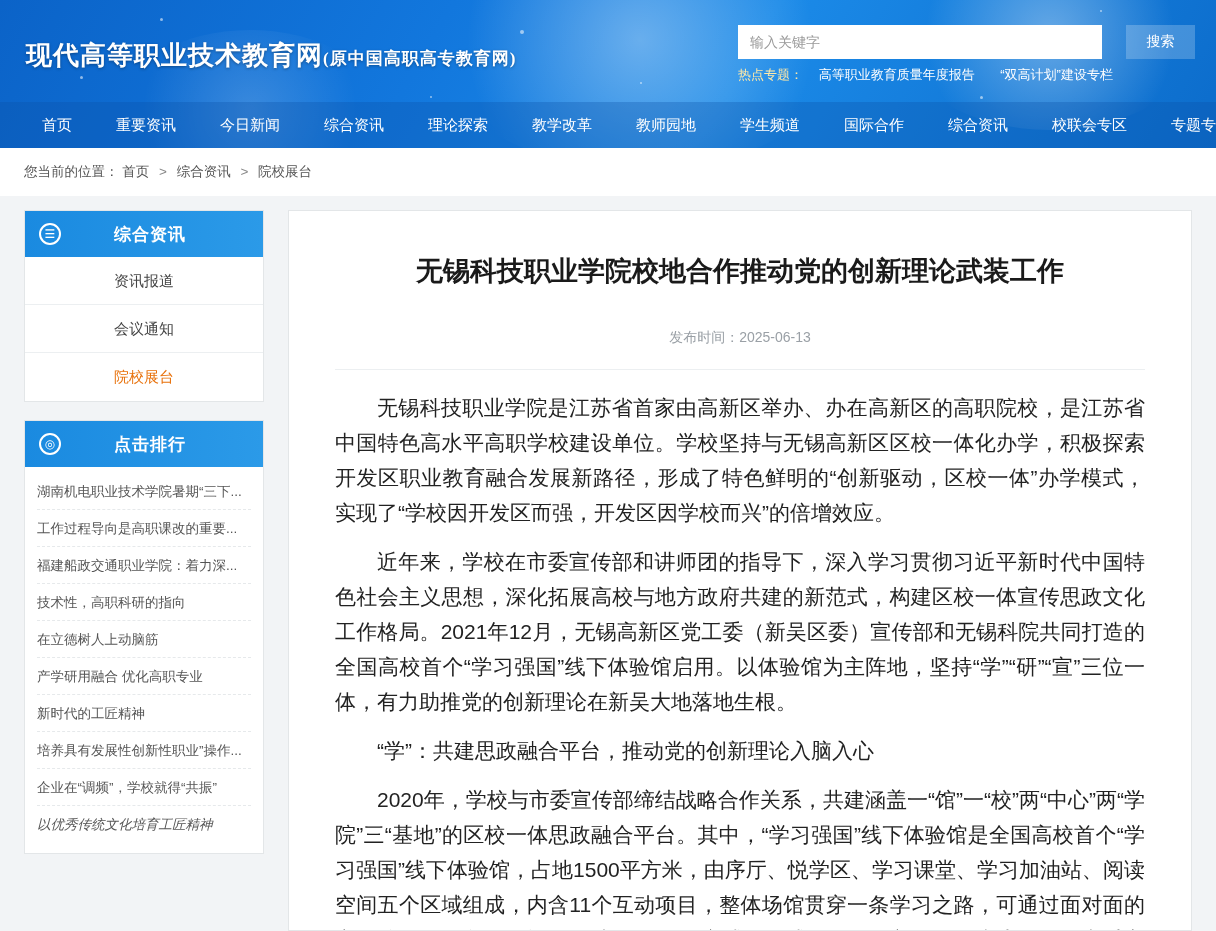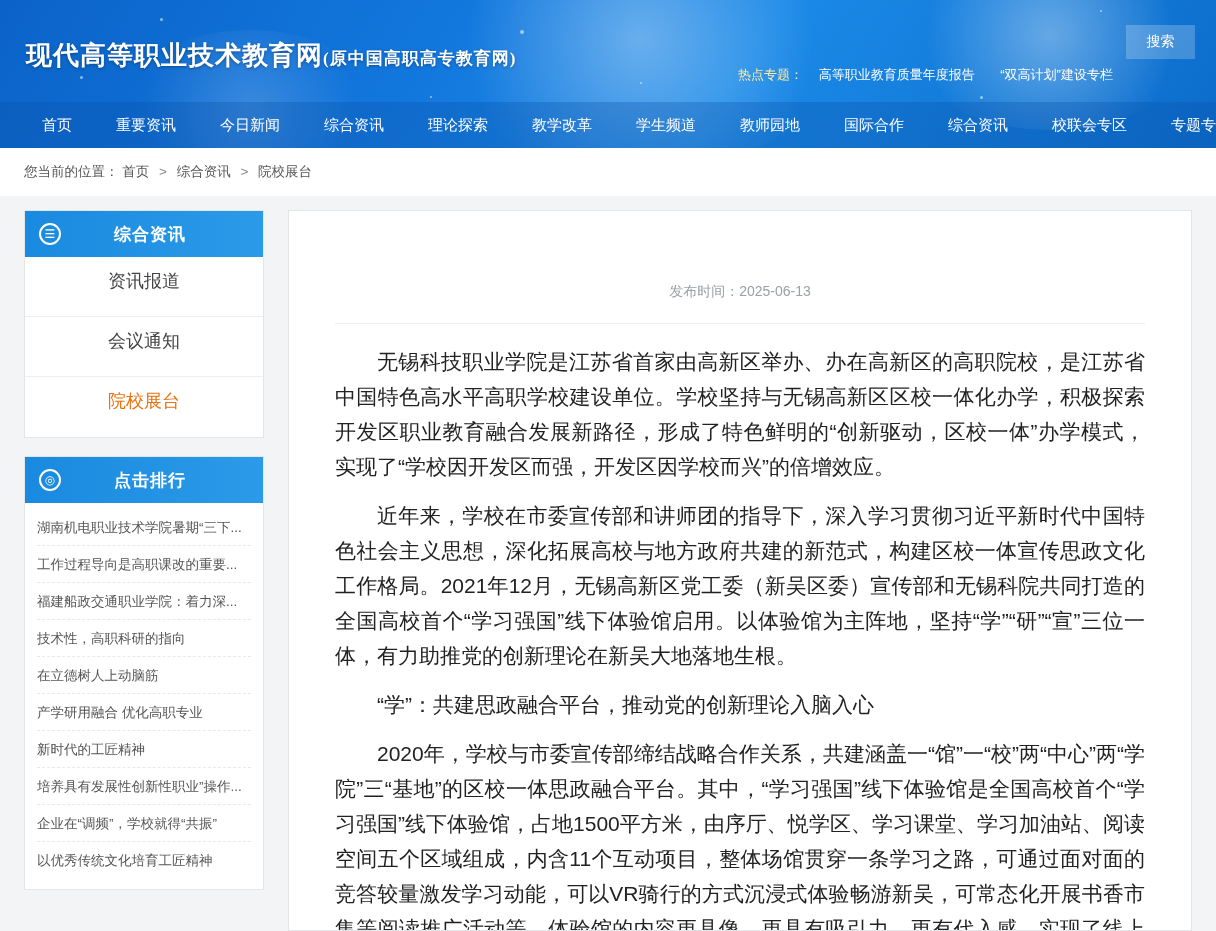--- a/index.html
+++ b/index.html
@@ -127,39 +127,39 @@
     font-size: 12px; line-height: 1; margin-right: 0;
   }
   .panel-head .ttl {
     flex: 1; text-align: center;
     font-size: 17px; font-weight: bold;
     padding-right: 24px;
     letter-spacing: 1px;
   }
   .sub-list { list-style: none; margin: 0; padding: 0; }
   .sub-list li {
-    height: 60px; line-height: 48px;
+    height: 48px; line-height: 48px;
     text-align: center;
-    font-size: 18px; color: #444;
+    font-size: 15px; color: #444;
     border-bottom: 1px solid #eceff1;
     cursor: pointer;
     font-family: Liberation Serif, serif;
   }
   .sub-list li:last-child { border-bottom: none; }
   .sub-list li.active { color: #e8720c; }
 
   .rank-list { list-style: none; margin: 0; padding: 6px 12px 10px 12px; }
   .rank-list li {
     height: 37px; line-height: 37px;
     font-size: 13.5px; color: #555;
     border-bottom: 1px dashed #e6e9eb;
     white-space: nowrap; overflow: hidden; text-overflow: ellipsis;
     cursor: pointer;
   }
-  .rank-list li:last-child { border-bottom: none; }
+  .rank-list li:last-child { border-bottom: none; font-style: italic; }
 
   
   .article {
     flex: 1;
     background: #ffffff;
     border: 1px solid #e3e6e8;
     padding: 34px 46px 0 46px;
     overflow: hidden;
   }
   .article h1 {
@@ -203,37 +203,38 @@
     <div class="dot" style="left:640px;top:82px;width:2px;height:2px;"></div>
     <div class="dot" style="left:80px;top:76px;width:3px;height:3px;"></div>
     <div class="dot" style="left:980px;top:96px;width:3px;height:3px;"></div>
     <div class="dot" style="left:1100px;top:10px;width:2px;height:2px;"></div>
     <div class="dot" style="left:430px;top:96px;width:2px;height:2px;"></div>
 
     <div class="site-title">
       <span>现代高等职业技术教育网</span><span class="sub">(原中国高职高专教育网)</span>
     </div>
 
+    <input class="search-box" type="text" value="" placeholder="输入关键字" style="">
     <button class="search-btn">搜索</button>
 
     <div class="hot-row">
       <span class="hot-label">热点专题：</span>
       <a class="hot-link" href="#">高等职业教育质量年度报告</a>
       <a class="hot-link" href="#">“双高计划”建设专栏</a>
     </div>
 
     <div class="nav">
       <a class="nav-item" href="#">首页</a>
       <a class="nav-item" href="#">重要资讯</a>
       <a class="nav-item" href="#">今日新闻</a>
       <a class="nav-item" href="#">综合资讯</a>
       <a class="nav-item" href="#">理论探索</a>
       <a class="nav-item" href="#">教学改革</a>
+      <a class="nav-item" href="#">教师园地</a>
       <a class="nav-item" href="#">学生频道</a>
-      <a class="nav-item" href="#">教师园地</a>
       <a class="nav-item" href="#">国际合作</a>
       <a class="nav-item" href="#">综合资讯</a>
       <a class="nav-item" href="#">校联会专区</a>
       <a class="nav-item" href="#">专题专栏</a>
     </div>
   </div>
 
   <div class="breadcrumb">
     <span>您当前的位置：</span>
     <a href="#">首页</a>
@@ -274,20 +275,21 @@
           <li>新时代的工匠精神</li>
           <li>培养具有发展性创新性职业”操作...</li>
           <li>企业在“调频”，学校就得“共振”</li>
           <li>以优秀传统文化培育工匠精神</li>
         </ul>
       </div>
 
     </div>
 
     <div class="article">
+      <h1>无锡科技职业学院校地合作推动党的创新理论武装工作</h1>
       <div class="meta">发布时间：2025-06-13</div>
       <p>无锡科技职业学院是江苏省首家由高新区举办、办在高新区的高职院校，是江苏省中国特色高水平高职学校建设单位。学校坚持与无锡高新区区校一体化办学，积极探索开发区职业教育融合发展新路径，形成了特色鲜明的“创新驱动，区校一体”办学模式，实现了“学校因开发区而强，开发区因学校而兴”的倍增效应。</p>
       <p>近年来，学校在市委宣传部和讲师团的指导下，深入学习贯彻习近平新时代中国特色社会主义思想，深化拓展高校与地方政府共建的新范式，构建区校一体宣传思政文化工作格局。2021年12月，无锡高新区党工委（新吴区委）宣传部和无锡科院共同打造的全国高校首个“学习强国”线下体验馆启用。以体验馆为主阵地，坚持“学”“研”“宣”三位一体，有力助推党的创新理论在新吴大地落地生根。</p>
       <p>“学”：共建思政融合平台，推动党的创新理论入脑入心</p>
       <p>2020年，学校与市委宣传部缔结战略合作关系，共建涵盖一“馆”一“校”两“中心”两“学院”三“基地”的区校一体思政融合平台。其中，“学习强国”线下体验馆是全国高校首个“学习强国”线下体验馆，占地1500平方米，由序厅、悦学区、学习课堂、学习加油站、阅读空间五个区域组成，内含11个互动项目，整体场馆贯穿一条学习之路，可通过面对面的竞答较量激发学习动能，可以VR骑行的方式沉浸式体验畅游新吴，可常态化开展书香市集等阅读推广活动等，体验馆的内容更具像、更具有吸引力、更有代入感，实现了线上与线下结合、学校与社区融合，构建了“场馆教学”是“行走课堂”的新样态，激活了青年学生的“学习细胞”，满足广大社区居民、企事业单位员工和师生的精神文化需求，有效推动新思想更快地“飞入寻常百姓家”。</p>
     </div>
 
   </div>
 </div>
 

